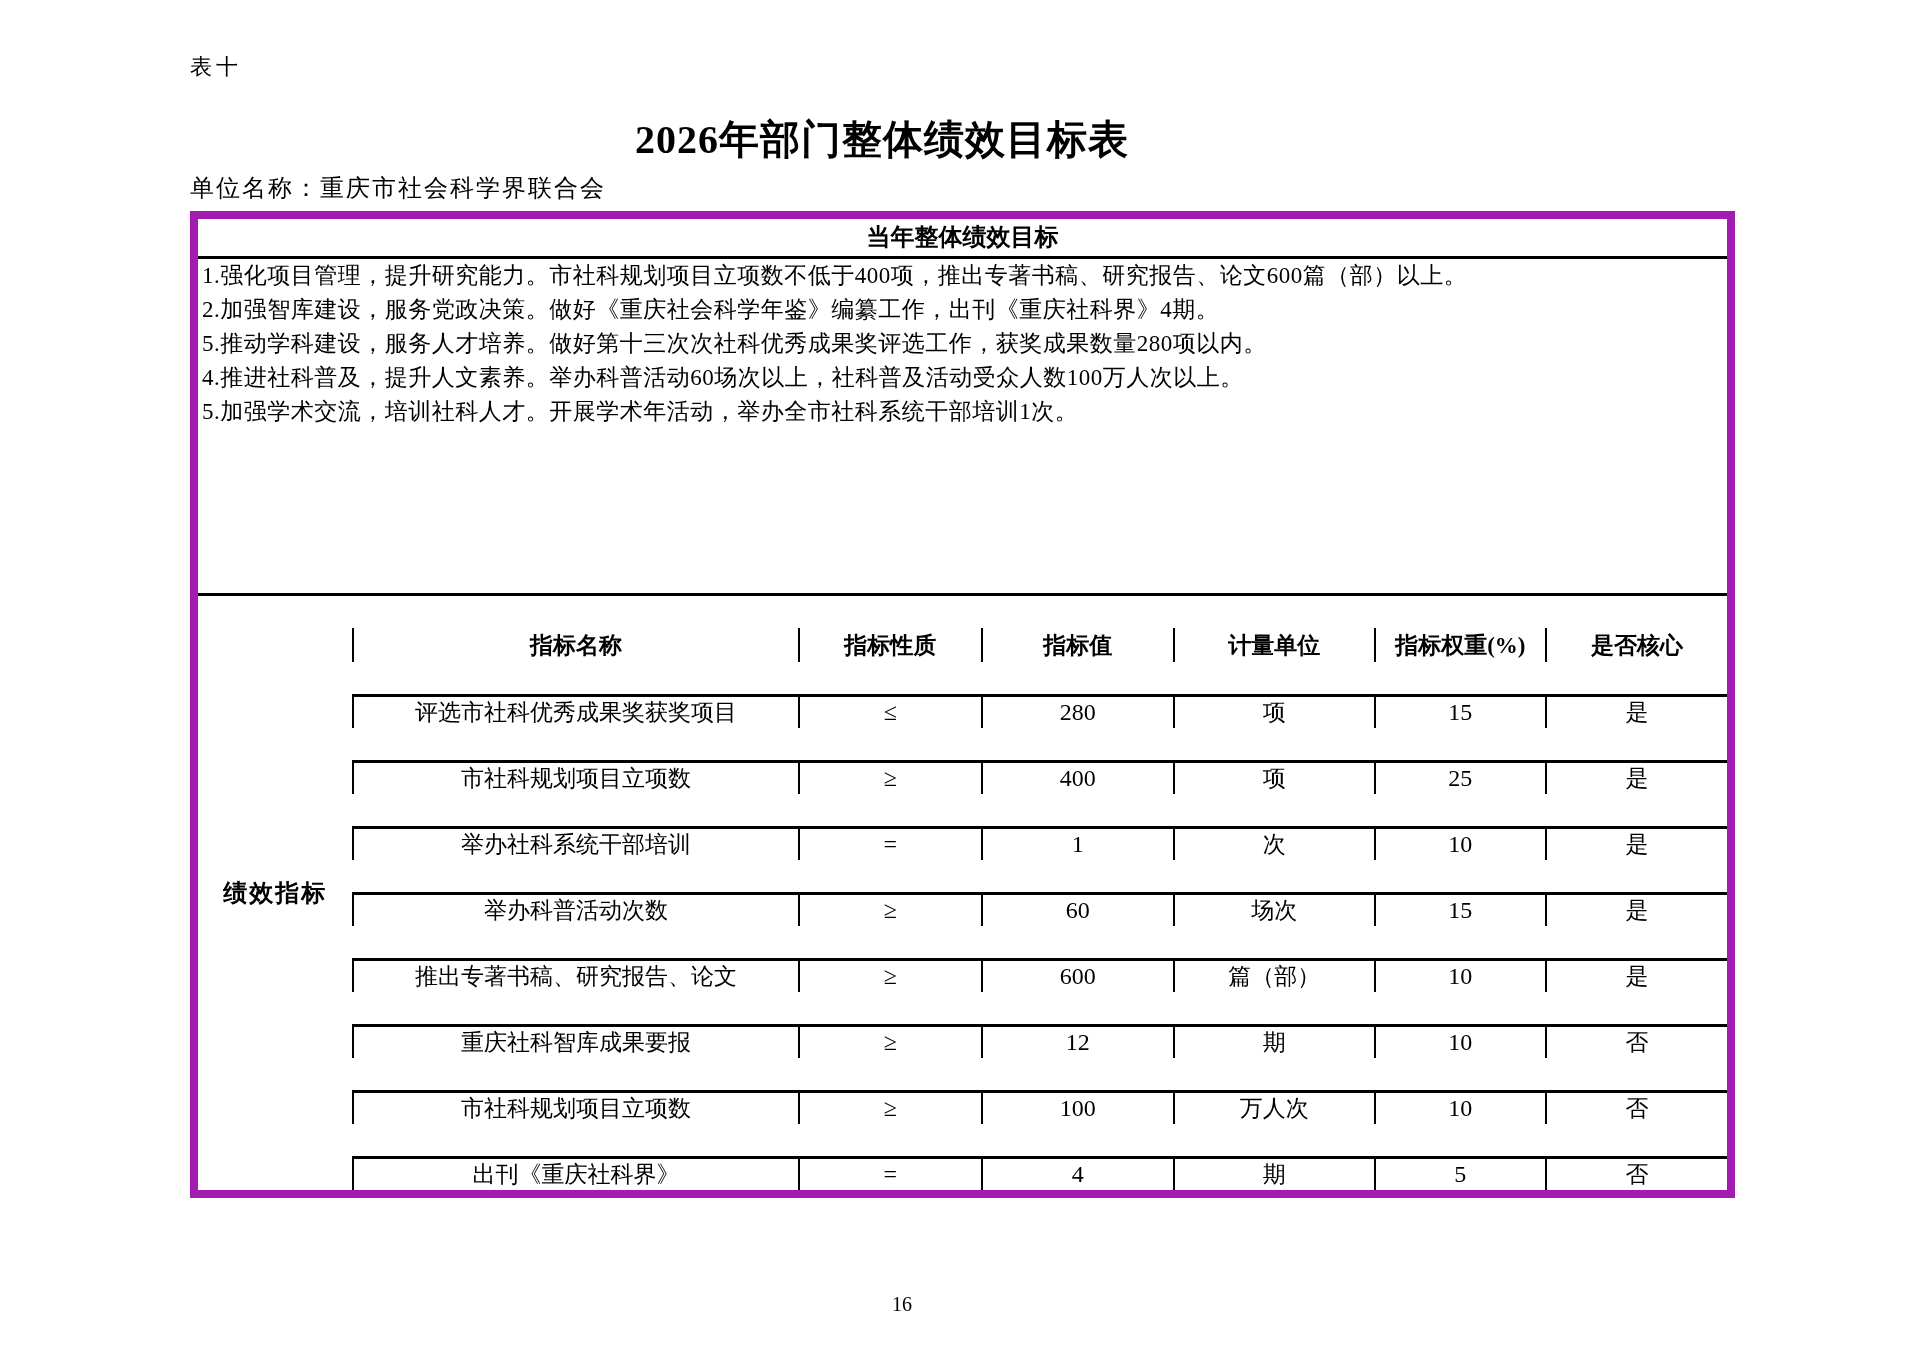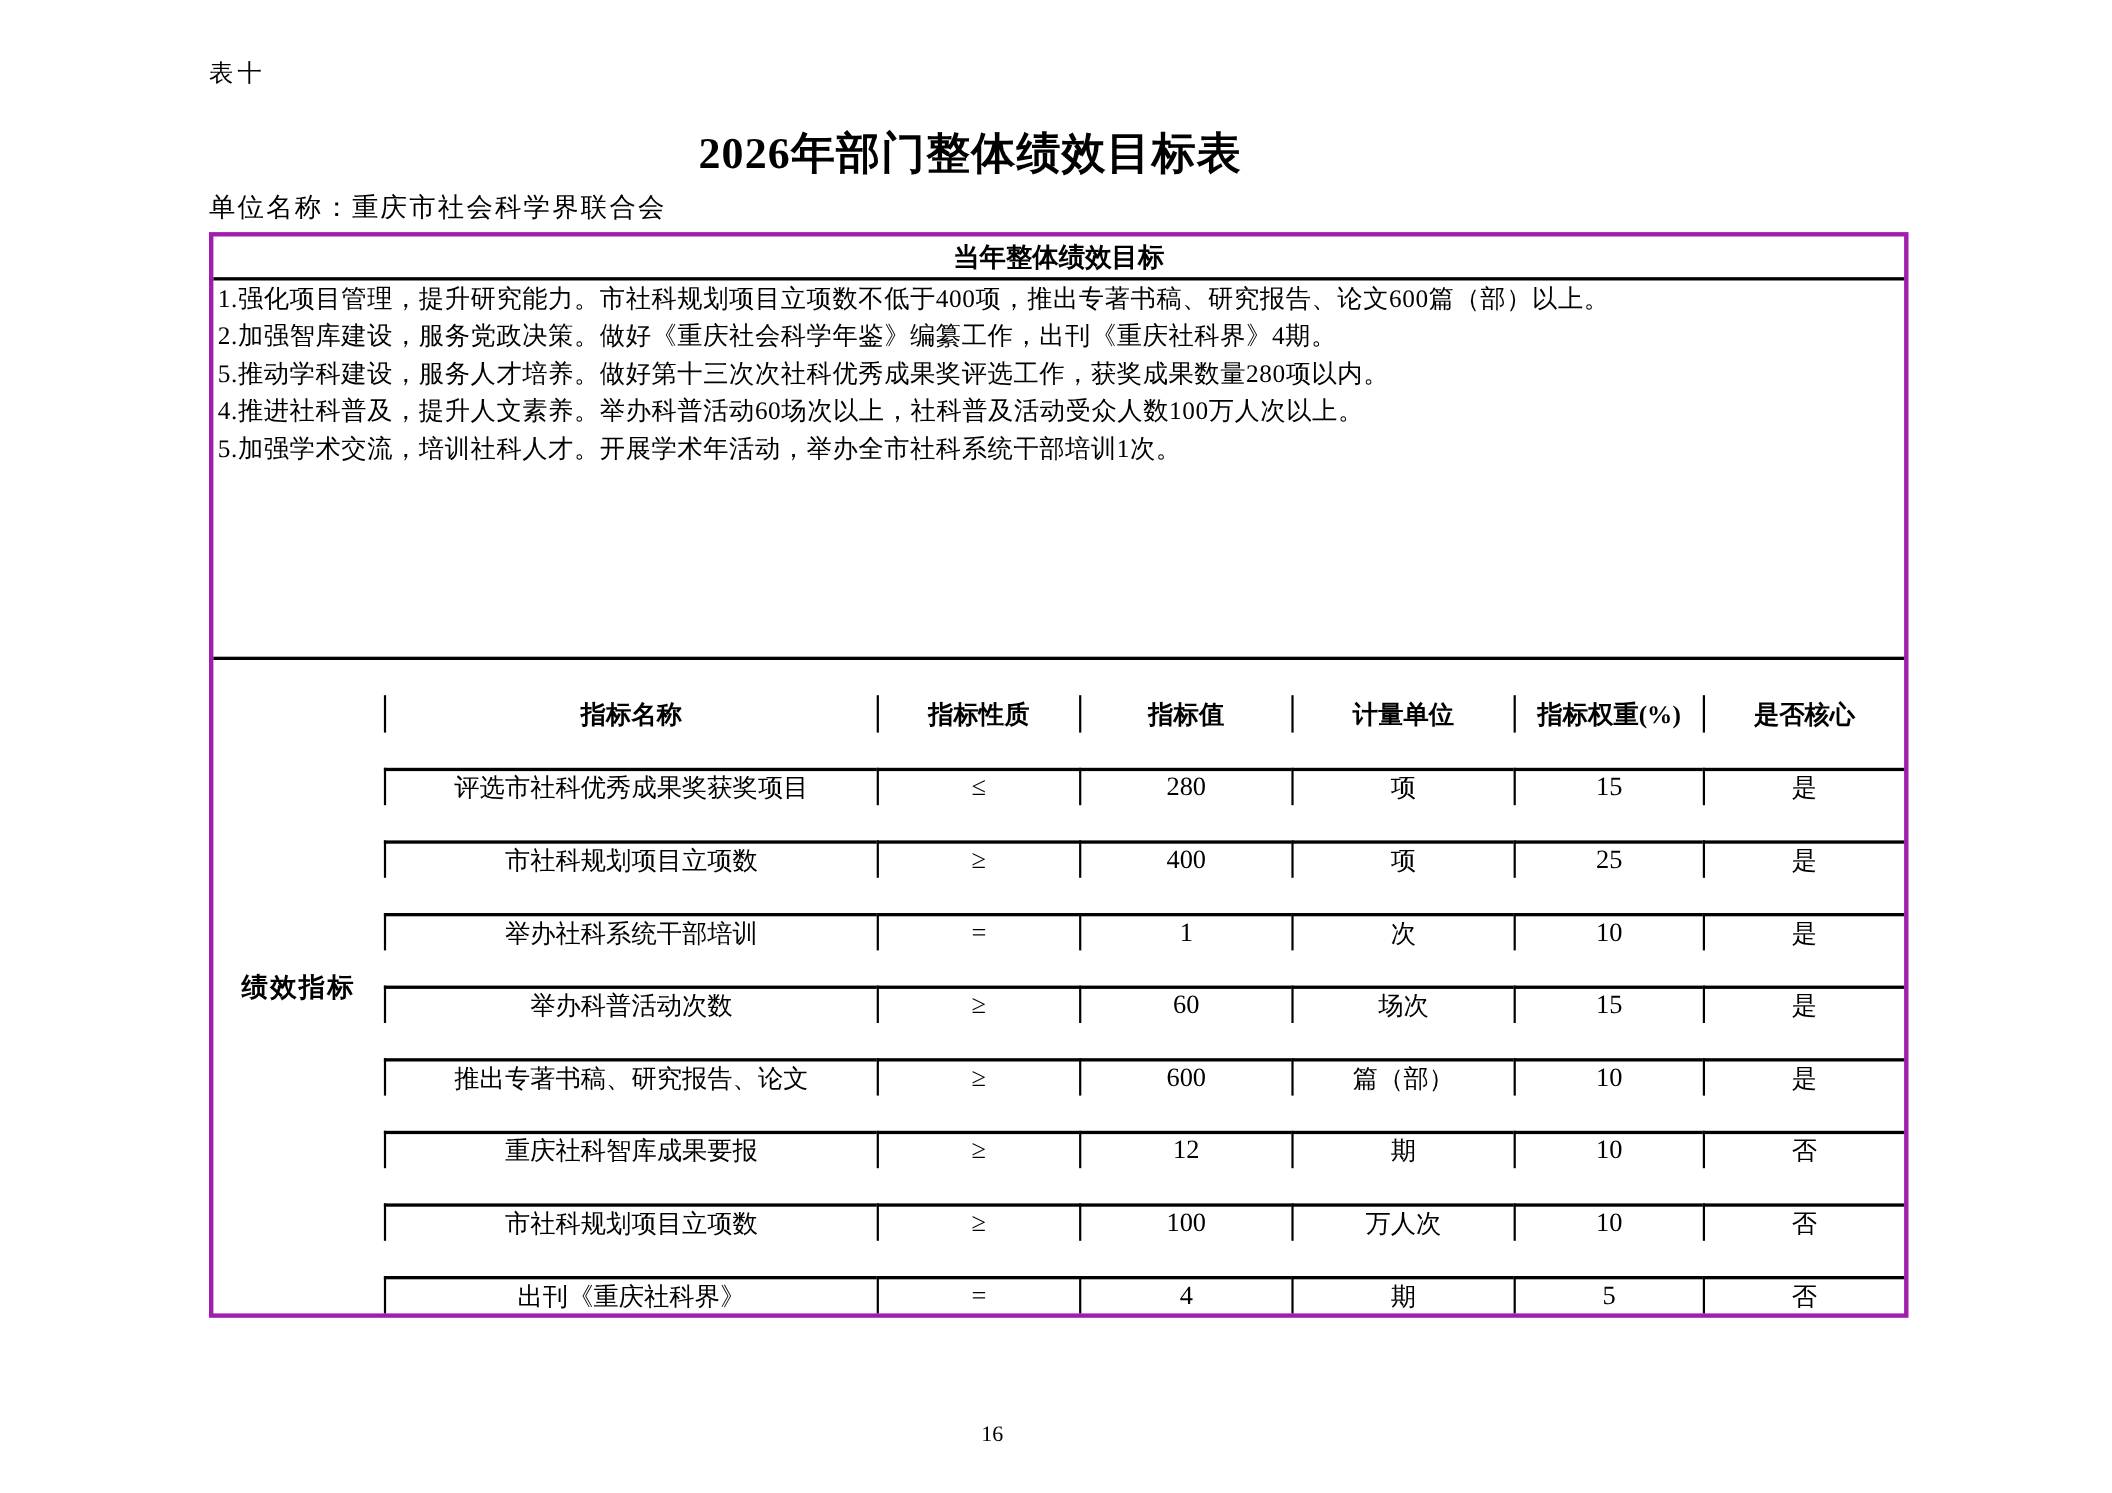--- a/index.html
+++ b/index.html
@@ -40,21 +40,21 @@
     font-size: 24px;
     font-weight: normal;
     letter-spacing: 2px;
   }
   .main-table {
     position: absolute;
     left: 190px;
     top: 211px;
     width: 1545px;
     height: 987px;
-    border: 4px solid #a21caf;
+    border: 8px solid #a21caf;
     display: flex;
     flex-direction: column;
     background: #ffffff;
   }
   .goals-header-row {
     height: 54px;
     border-bottom: 3px solid #000000;
     display: flex;
     align-items: center;
     justify-content: center;

